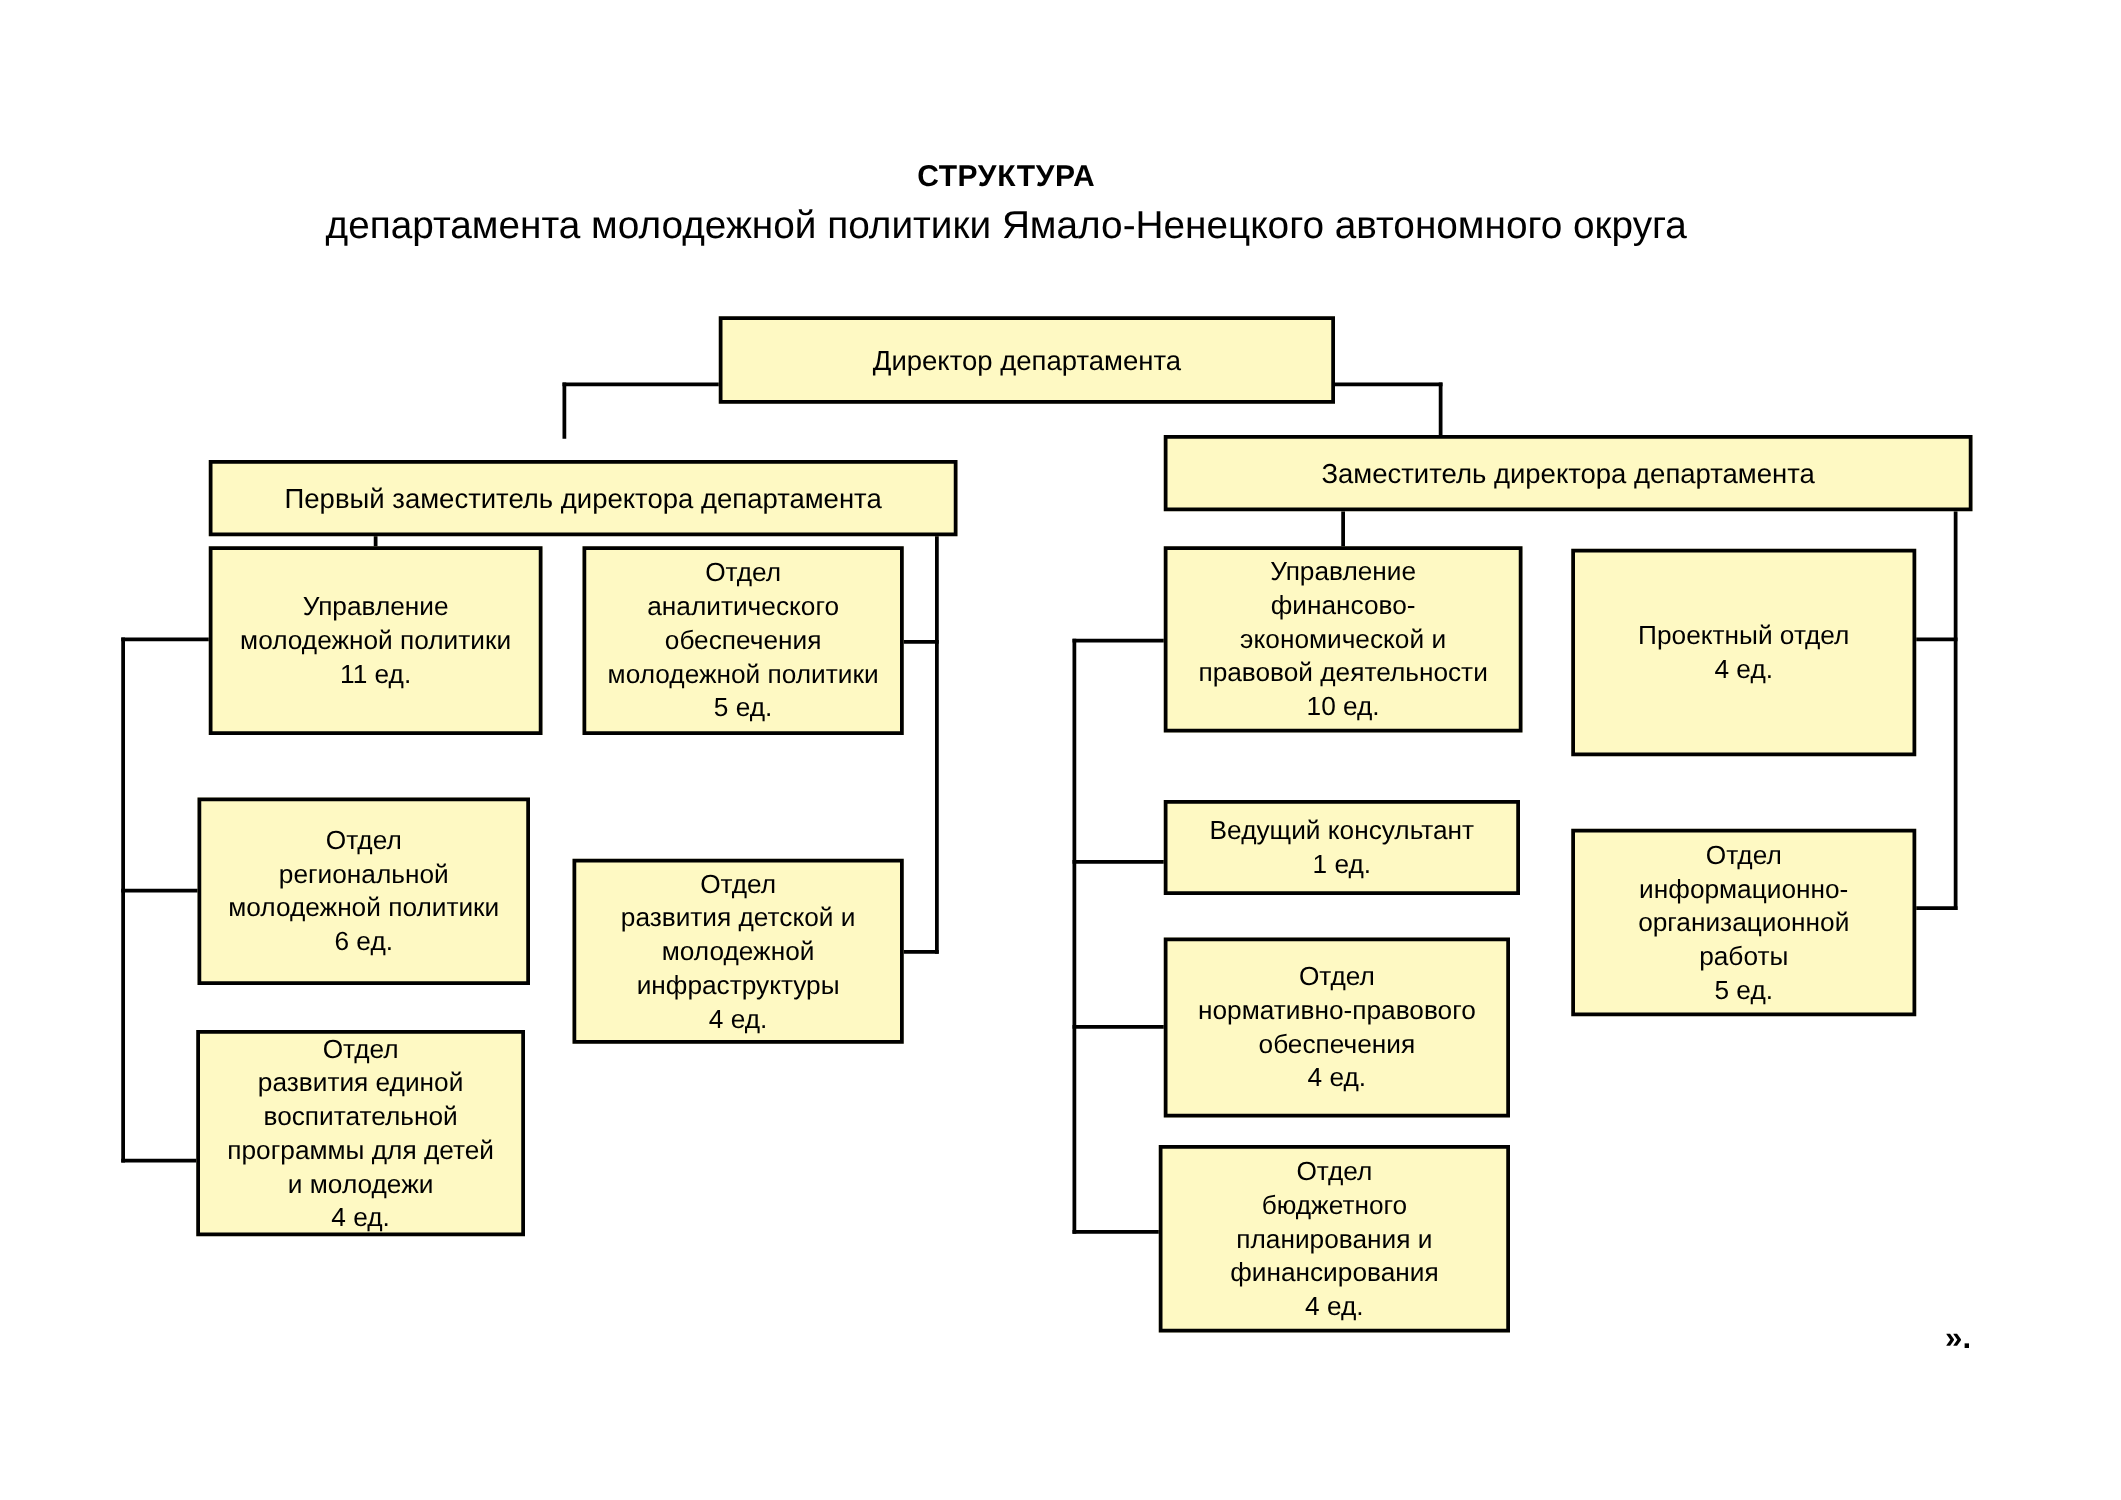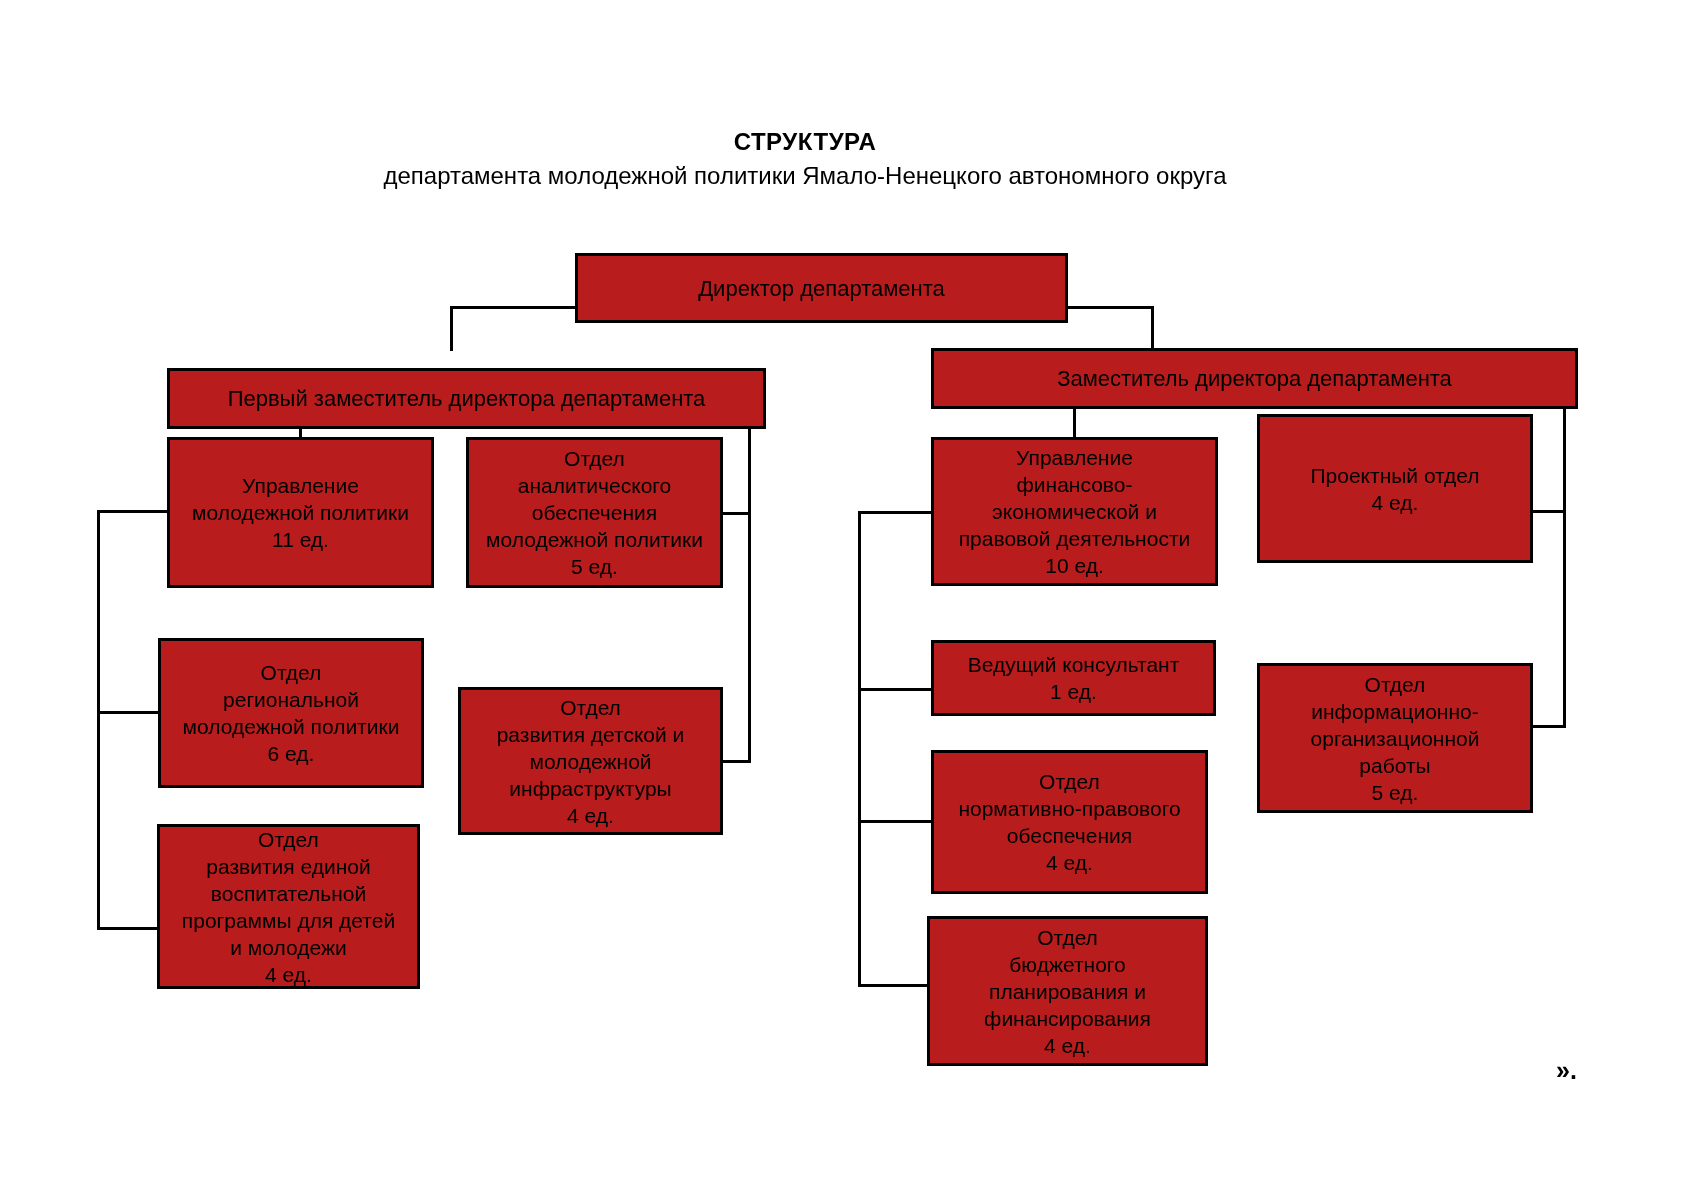--- a/index.html
+++ b/index.html
@@ -16,26 +16,26 @@
     left: 0; top: 128px; width: 1610px;
     text-align: center;
     font-size: 24px;
     font-weight: bold;
     letter-spacing: 0.5px;
   }
   .title-line2 {
     position: absolute;
     left: 0; top: 162px; width: 1610px;
     text-align: center;
-    font-size: 24px;
+    font-size: 31px;
   }
   .node {
     position: absolute;
     box-sizing: border-box;
-    background: #b91c1c;
+    background: #fef9c3;
     border: 3px solid #000000;
     display: flex;
     align-items: center;
     justify-content: center;
     text-align: center;
     white-space: pre-line;
     font-size: 21px;
     line-height: 27px;
     z-index: 2;
     padding: 4px;
@@ -121,21 +121,21 @@
 программы для детей
 и молодежи
 4 ед.</div>
 
   <div class="node" style="left:931px; top:437px; width:287px; height:149px;">Управление
 финансово-
 экономической и
 правовой деятельности
 10 ед.</div>
 
-  <div class="node" style="left:1257px; top:414px; width:276px; height:149px;text-align:center;">Проектный отдел
+  <div class="node" style="left:1257px; top:439px; width:276px; height:166px;text-align:center;">Проектный отдел
 4 ед.</div>
 
   <div class="node" style="left:931px; top:640px; width:285px; height:76px;">Ведущий консультант
 1 ед.</div>
 
   <div class="node" style="left:1257px; top:663px; width:276px; height:150px;">Отдел
 информационно-
 организационной
 работы
 5 ед.</div>

